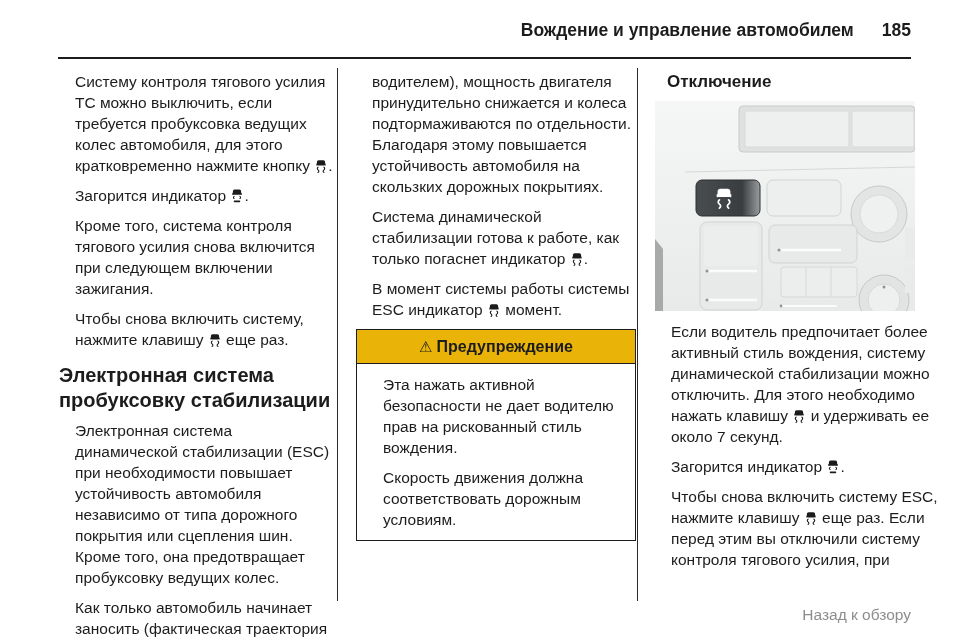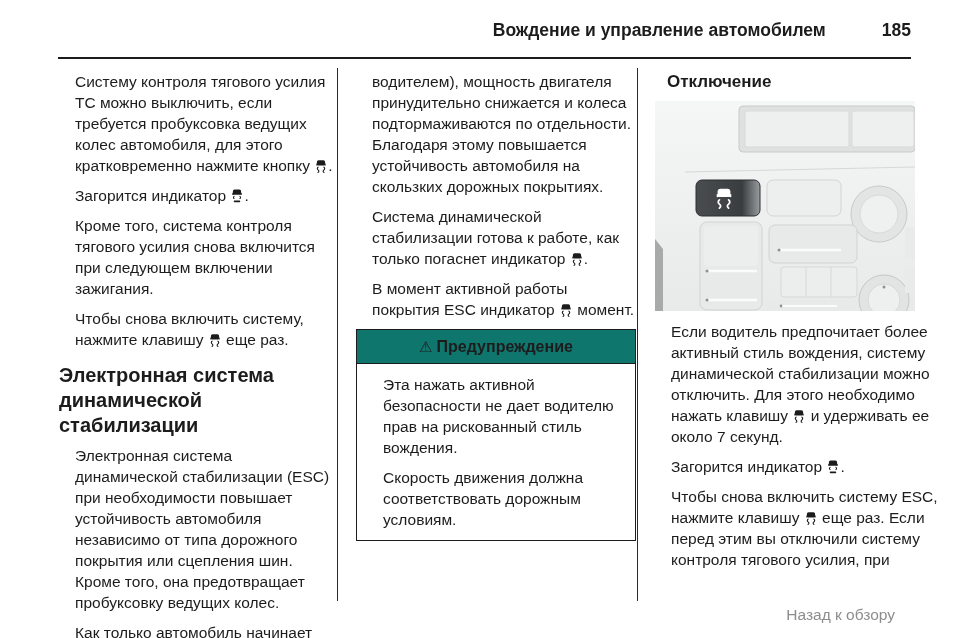--- a/index.html
+++ b/index.html
@@ -1,46 +1,46 @@
 <!DOCTYPE html>
 <html lang="ru"><head>
 <meta charset="utf-8">
 <style>
   html,body{margin:0;padding:0;background:#ffffff;}
   .page{position:relative;width:954px;height:638px;background:#ffffff;overflow:hidden;
         font-family:"Liberation Sans",sans-serif;color:#1c1c1c;}
   
   .hdr{position:absolute;top:20px;left:58px;right:43px;display:flex;justify-content:flex-end;
-       align-items:baseline;gap:56px;font-weight:700;font-size:17.5px;}
+       align-items:baseline;gap:28px;font-weight:700;font-size:17.5px;}
   .hdr-rule{position:absolute;top:57px;left:58px;right:43px;height:2px;background:#1c1c1c;}
   
   .sep{position:absolute;top:68px;height:533px;width:1px;background:#2a2a2a;}
   .sep-1{left:337px;}
   .sep-2{left:637px;}
   
   .col{position:absolute;top:71px;font-size:15.5px;line-height:21px;}
   .col-1{left:59px;width:276px;}
   .col-2{left:356px;width:280px;}
   .col-3{left:655px;width:285px;}
   .col p{margin:0 0 9px 16px;}
   h2{font-size:20px;line-height:25px;margin:13px 0 7px 0;font-weight:700;}
   h3{font-size:17px;line-height:21px;margin:0 0 9px 12px;font-weight:700;}
   
   .warnbox{border:1.5px solid #1c1c1c;margin:5px 0 13px 0;}
-  .warnhead{background:#0f766e;border-bottom:1.5px solid #1c1c1c;text-align:center;
+  .warnhead{background:#eab308;border-bottom:1.5px solid #1c1c1c;text-align:center;
             font-weight:700;font-size:16px;padding:6px 0;}
   .warnhead .tri{font-weight:400;font-size:15px;margin-right:4px;}
   .warnbody{padding:10px 10px 1px 10px;}
   
   .ticon{width:14px;height:14px;vertical-align:-2px;color:#1c1c1c;}
   .refarrow{font-size:14px;}
   
   .photo{display:block;margin:3px 0 10px 0;}
   
-  .back{position:absolute;top:606px;right:59px;color:#8d8d8d;font-size:15.5px;
+  .back{position:absolute;top:606px;right:43px;color:#8d8d8d;font-size:15.5px;
         text-decoration:none;cursor:pointer;}
 </style>
 </head>
 <body>
 
 <svg width="0" height="0" style="position:absolute" aria-hidden="true">
   <defs>
     <symbol id="sym-carskid" viewBox="0 0 24 24">
       <path fill="currentColor" d="M8,2 h8 c1.7,0 3,1.3 3,3 v4.2 c0,1 -0.8,1.8 -1.8,1.8 h-10.4 c-1,0 -1.8,-0.8 -1.8,-1.8 V5 c0,-1.7 1.3,-3 3,-3 z"></path>
       <rect fill="currentColor" x="4" y="7.6" width="2" height="3.6" rx="0.9"></rect>
@@ -72,31 +72,31 @@
     <p><span>Систему контроля тягового усилия ТС можно выключить, если требуется пробуксовка ведущих колес автомобиля, для этого кратковременно нажмите кнопку </span><svg class="ticon">
           <use href="#sym-carskid"></use>
         </svg><span>.</span></p>
     <p><span>Загорится индикатор </span><svg class="ticon">
           <use href="#sym-carskid-off"></use>
         </svg><span>.</span></p>
     <p>Кроме того, система контроля тягового усилия снова включится при следующем включении зажигания.</p>
     <p><span>Чтобы снова включить систему, нажмите клавишу </span><svg class="ticon">
           <use href="#sym-carskid"></use>
         </svg><span> еще раз.</span></p>
-    <h2>Электронная система динамической стабилизации</h2>
+    <h2>Электронная система пробуксовку стабилизации</h2>
     <p>Электронная система динамической стабилизации (ESC) при необходимости повышает устойчивость автомобиля независимо от типа дорожного покрытия или сцепления шин. Кроме того, она предотвращает пробуксовку ведущих колес.</p>
     <p>Как только автомобиль начинает заносить (фактическая траектория движения отличается от заданной</p>
   </section>
 
   <section class="col col-2">
     <p>водителем), мощность двигателя принудительно снижается и колеса подтормаживаются по отдельности. Благодаря этому повышается устойчивость автомобиля на скользких дорожных покрытиях.</p>
     <p><span>Система динамической стабилизации готова к работе, как только погаснет индикатор </span><svg class="ticon">
           <use href="#sym-carskid"></use>
         </svg><span>.</span></p>
-    <p><span>В момент активной работы покрытия ESC индикатор </span><svg class="ticon">
+    <p><span>В момент системы работы системы ESC индикатор </span><svg class="ticon">
           <use href="#sym-carskid"></use>
         </svg><span> момент.</span></p>
 
     <div class="warnbox">
       <div class="warnhead">
         <span class="tri">⚠</span><span>Предупреждение</span>
       </div>
       <div class="warnbody">
         <p>Эта нажать активной безопасности не дает водителю прав на рискованный стиль вождения.</p>
         <p>Скорость движения должна соответствовать дорожным условиям.</p>

